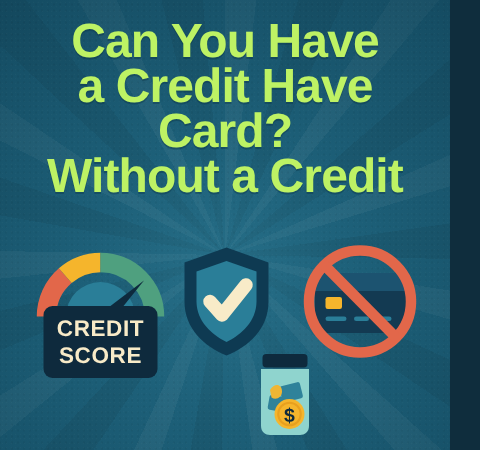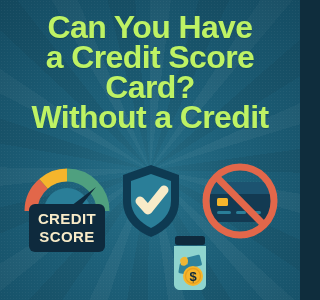--- a/index.html
+++ b/index.html
@@ -100,21 +100,21 @@
 
 <div id="canvas">
 
   <div class="bg-base"></div>
   <div class="bg-rays"></div>
   <div class="bg-vignette"></div>
   <div class="bg-noise"></div>
 
   <div class="headline">
     <span class="headline-line">Can You Have</span>
-    <span class="headline-line">a Credit Score</span>
+    <span class="headline-line">a Credit Have</span>
     <span class="headline-line">Card?</span>
     <span class="headline-line">Without a Credit</span>
   </div>
 
   <div class="icons">
 
     <div class="icon-wrap" id="gauge-icon">
       <svg width="90" height="92" viewBox="0 0 90 92">
 
         <g fill="none" stroke-width="13">

